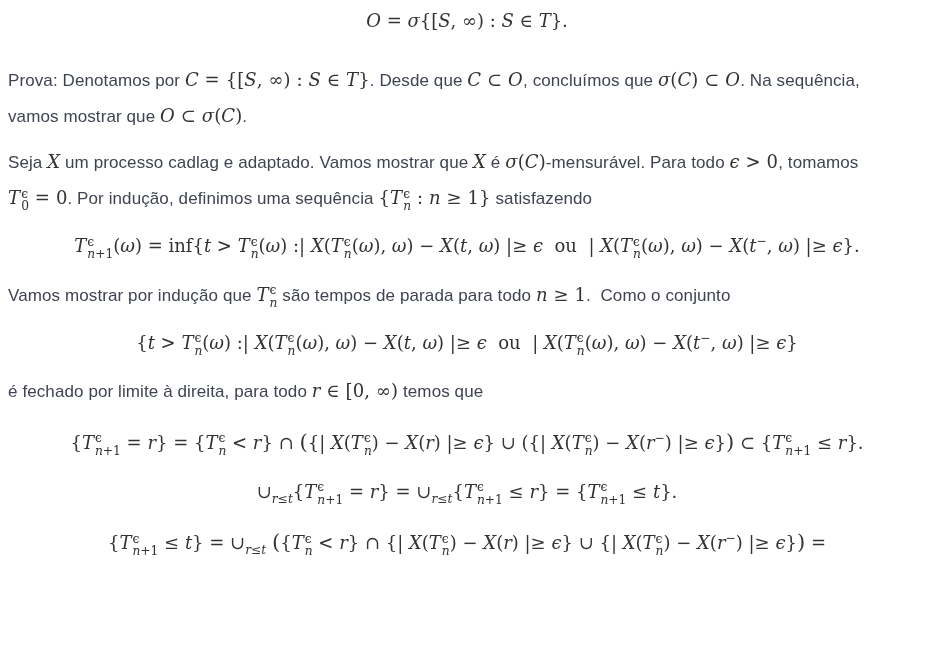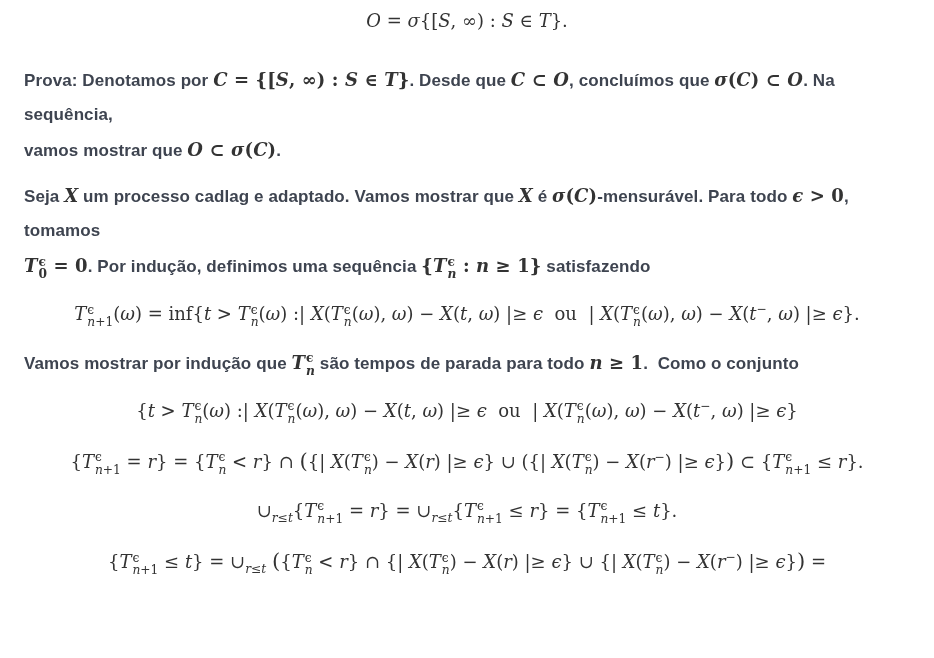--- a/index.html
+++ b/index.html
@@ -13,24 +13,23 @@
     overflow: hidden;
     font-family: "Liberation Sans", "DejaVu Sans", sans-serif;
     color: #3e4450;
     font-size: 17px;
   }
   .doc {
     padding: 4px 8px 12px 8px;
   }
   
   .para {
-    margin: 10px 16px;
+    margin: 10px 0;
     line-height: 2;
     letter-spacing: 0.1px;
-    font-weight: bold;
   }
   
   .display {
     margin: 13px 0;
     text-align: center;
     font-family: "DejaVu Serif", "Liberation Serif", "DejaVu Sans", serif;
     font-size: 18px;
     color: #333333;
     line-height: 1.9;
     white-space: nowrap;
@@ -69,16 +68,17 @@
 </head>
 <body>
 
 <div class="doc">
   <div class="display first"><span class="cal">O</span> = <i>σ</i>{[<i>S</i>, ∞) : <i>S</i> ∈ <span class="cal">T</span>}.</div>
   <p class="para">Prova: Denotamos por <span class="m"><span class="cal">C</span> = {[<i>S</i>, ∞) : <i>S</i> ∈ <span class="cal">T</span>}</span>. Desde que <span class="m"><span class="cal">C</span> ⊂ <span class="cal">O</span></span>, concluímos que <span class="m"><i>σ</i>(<span class="cal">C</span>) ⊂ <span class="cal">O</span></span>. Na sequência,<br>vamos mostrar que <span class="m"><span class="cal">O</span> ⊂ <i>σ</i>(<span class="cal">C</span>)</span>.</p>
   <p class="para">Seja <span class="m"><i>X</i></span> um processo cadlag e adaptado. Vamos mostrar que <span class="m"><i>X</i></span> é <span class="m"><i>σ</i>(<span class="cal">C</span>)</span>-mensurável. Para todo <span class="m"><i>ϵ</i> &gt; 0</span>, tomamos<br><span class="m"><i>T</i><span class="ss"><span class="t">ϵ</span><span class="b">0</span></span> = 0</span>. Por indução, definimos uma sequência <span class="m">{<i>T</i><span class="ss"><span class="t">ϵ</span><span class="b"><i>n</i></span></span> : <i>n</i> ≥ 1}</span> satisfazendo</p>
   <div class="display"><i>T</i><span class="ss"><span class="t">ϵ</span><span class="b"><i>n</i>+1</span></span>(<i>ω</i>) = inf{<i>t</i> &gt; <i>T</i><span class="ss"><span class="t">ϵ</span><span class="b"><i>n</i></span></span>(<i>ω</i>) :| <i>X</i>(<i>T</i><span class="ss"><span class="t">ϵ</span><span class="b"><i>n</i></span></span>(<i>ω</i>), <i>ω</i>) − <i>X</i>(<i>t</i>, <i>ω</i>) |≥ <i>ϵ</i>&nbsp;&nbsp;ou&nbsp;&nbsp;| <i>X</i>(<i>T</i><span class="ss"><span class="t">ϵ</span><span class="b"><i>n</i></span></span>(<i>ω</i>), <i>ω</i>) − <i>X</i>(<i>t</i><sup>−</sup>, <i>ω</i>) |≥ <i>ϵ</i>}.</div>
   <p class="para">Vamos mostrar por indução que <span class="m"><i>T</i><span class="ss"><span class="t">ϵ</span><span class="b"><i>n</i></span></span></span> são tempos de parada para todo <span class="m"><i>n</i> ≥ 1</span>.&nbsp; Como o conjunto</p>
   <div class="display">{<i>t</i> &gt; <i>T</i><span class="ss"><span class="t">ϵ</span><span class="b"><i>n</i></span></span>(<i>ω</i>) :| <i>X</i>(<i>T</i><span class="ss"><span class="t">ϵ</span><span class="b"><i>n</i></span></span>(<i>ω</i>), <i>ω</i>) − <i>X</i>(<i>t</i>, <i>ω</i>) |≥ <i>ϵ</i>&nbsp;&nbsp;ou&nbsp;&nbsp;| <i>X</i>(<i>T</i><span class="ss"><span class="t">ϵ</span><span class="b"><i>n</i></span></span>(<i>ω</i>), <i>ω</i>) − <i>X</i>(<i>t</i><sup>−</sup>, <i>ω</i>) |≥ <i>ϵ</i>}</div>
+  <p class="para">é fechado por limite à direita, para todo <span class="m"><i>r</i> ∈ [0, ∞)</span> temos que</p>
   <div class="display">{<i>T</i><span class="ss"><span class="t">ϵ</span><span class="b"><i>n</i>+1</span></span> = <i>r</i>} = {<i>T</i><span class="ss"><span class="t">ϵ</span><span class="b"><i>n</i></span></span> &lt; <i>r</i>} ∩ <span class="bp">(</span>{| <i>X</i>(<i>T</i><span class="ss"><span class="t">ϵ</span><span class="b"><i>n</i></span></span>) − <i>X</i>(<i>r</i>) |≥ <i>ϵ</i>} ∪ ({| <i>X</i>(<i>T</i><span class="ss"><span class="t">ϵ</span><span class="b"><i>n</i></span></span>) − <i>X</i>(<i>r</i><sup>−</sup>) |≥ <i>ϵ</i>}<span class="bp">)</span> ⊂ {<i>T</i><span class="ss"><span class="t">ϵ</span><span class="b"><i>n</i>+1</span></span> ≤ <i>r</i>}.</div>
   <div class="display">∪<sub><i>r</i>≤<i>t</i></sub>{<i>T</i><span class="ss"><span class="t">ϵ</span><span class="b"><i>n</i>+1</span></span> = <i>r</i>} = ∪<sub><i>r</i>≤<i>t</i></sub>{<i>T</i><span class="ss"><span class="t">ϵ</span><span class="b"><i>n</i>+1</span></span> ≤ <i>r</i>} = {<i>T</i><span class="ss"><span class="t">ϵ</span><span class="b"><i>n</i>+1</span></span> ≤ <i>t</i>}.</div>
   <div class="display">{<i>T</i><span class="ss"><span class="t">ϵ</span><span class="b"><i>n</i>+1</span></span> ≤ <i>t</i>} = ∪<sub><i>r</i>≤<i>t</i></sub> <span class="bp">(</span>{<i>T</i><span class="ss"><span class="t">ϵ</span><span class="b"><i>n</i></span></span> &lt; <i>r</i>} ∩ {| <i>X</i>(<i>T</i><span class="ss"><span class="t">ϵ</span><span class="b"><i>n</i></span></span>) − <i>X</i>(<i>r</i>) |≥ <i>ϵ</i>} ∪ {| <i>X</i>(<i>T</i><span class="ss"><span class="t">ϵ</span><span class="b"><i>n</i></span></span>) − <i>X</i>(<i>r</i><sup>−</sup>) |≥ <i>ϵ</i>}<span class="bp">)</span> =</div>
 </div>
 
 </body></html>

